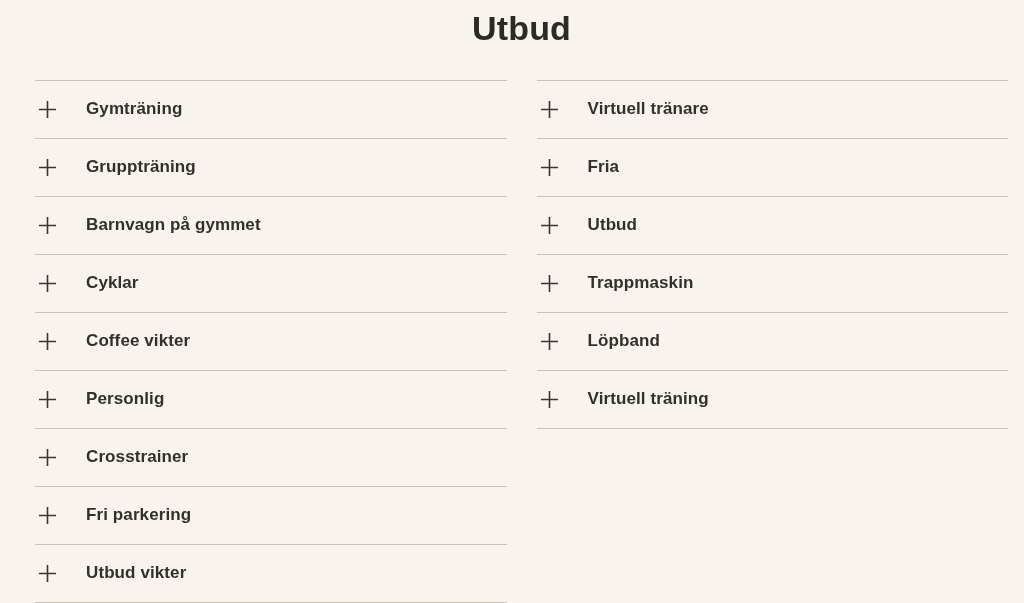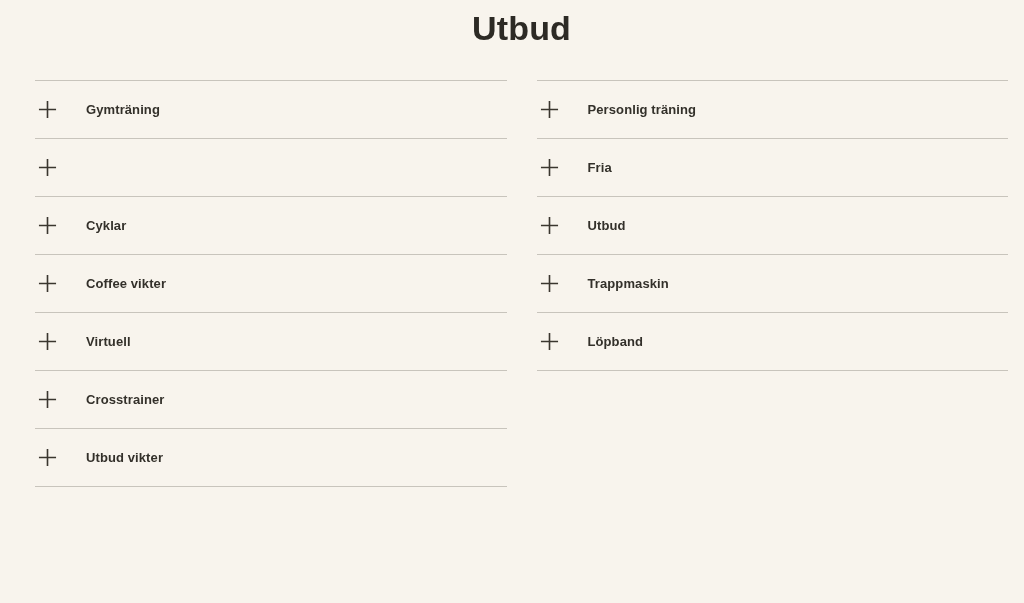--- a/index.html
+++ b/index.html
@@ -52,21 +52,21 @@
     justify-content: center;
   }
   .plus svg {
     width: 19px;
     height: 19px;
     stroke: #3a362f;
     stroke-width: 1.7;
     fill: none;
   }
   .label {
-    font-size: 13px;
+    font-size: 17px;
     font-weight: 700;
     color: #33302a;
     letter-spacing: 0.1px;
   }
 </style>
 </head>
 <body>
 
 <div class="page">
 
@@ -78,27 +78,36 @@
 
       <div class="row">
         <span class="plus">
             <svg viewBox="0 0 20 20">
               <path d="M10 1v18M1 10h18"></path>
             </svg>
           </span>
         <span class="label">Gymträning</span>
       </div>
 
-
-      <div class="row">
-        <span class="plus">
-            <svg viewBox="0 0 20 20">
-              <path d="M10 1v18M1 10h18"></path>
-            </svg>
-          </span>
+      <div class="row">
+        <span class="plus">
+            <svg viewBox="0 0 20 20">
+              <path d="M10 1v18M1 10h18"></path>
+            </svg>
+          </span>
+        <span class="label">Gruppträning</span>
+      </div>
+
+      <div class="row">
+        <span class="plus">
+            <svg viewBox="0 0 20 20">
+              <path d="M10 1v18M1 10h18"></path>
+            </svg>
+          </span>
+        <span class="label">Barnvagn på gymmet</span>
       </div>
 
       <div class="row">
         <span class="plus">
             <svg viewBox="0 0 20 20">
               <path d="M10 1v18M1 10h18"></path>
             </svg>
           </span>
         <span class="label">Cyklar</span>
       </div>
@@ -111,53 +120,61 @@
           </span>
         <span class="label">Coffee vikter</span>
       </div>
 
       <div class="row">
         <span class="plus">
             <svg viewBox="0 0 20 20">
               <path d="M10 1v18M1 10h18"></path>
             </svg>
           </span>
-        <span class="label">Virtuell</span>
+        <span class="label">Personlig</span>
       </div>
 
       <div class="row">
         <span class="plus">
             <svg viewBox="0 0 20 20">
               <path d="M10 1v18M1 10h18"></path>
             </svg>
           </span>
         <span class="label">Crosstrainer</span>
       </div>
 
+      <div class="row">
+        <span class="plus">
+            <svg viewBox="0 0 20 20">
+              <path d="M10 1v18M1 10h18"></path>
+            </svg>
+          </span>
+        <span class="label">Fri parkering</span>
+      </div>
 
       <div class="row">
         <span class="plus">
             <svg viewBox="0 0 20 20">
               <path d="M10 1v18M1 10h18"></path>
             </svg>
           </span>
         <span class="label">Utbud vikter</span>
       </div>
 
     </div>
 
     <div class="col">
 
       <div class="row">
         <span class="plus">
             <svg viewBox="0 0 20 20">
               <path d="M10 1v18M1 10h18"></path>
             </svg>
           </span>
-        <span class="label">Personlig träning</span>
+        <span class="label">Virtuell tränare</span>
       </div>
 
       <div class="row">
         <span class="plus">
             <svg viewBox="0 0 20 20">
               <path d="M10 1v18M1 10h18"></path>
             </svg>
           </span>
         <span class="label">Fria</span>
       </div>
@@ -183,19 +200,27 @@
 
       <div class="row">
         <span class="plus">
             <svg viewBox="0 0 20 20">
               <path d="M10 1v18M1 10h18"></path>
             </svg>
           </span>
         <span class="label">Löpband</span>
       </div>
 
+      <div class="row">
+        <span class="plus">
+            <svg viewBox="0 0 20 20">
+              <path d="M10 1v18M1 10h18"></path>
+            </svg>
+          </span>
+        <span class="label">Virtuell träning</span>
+      </div>
 
 
     </div>
 
   </div>
 
 </div>
 
 </body></html>

